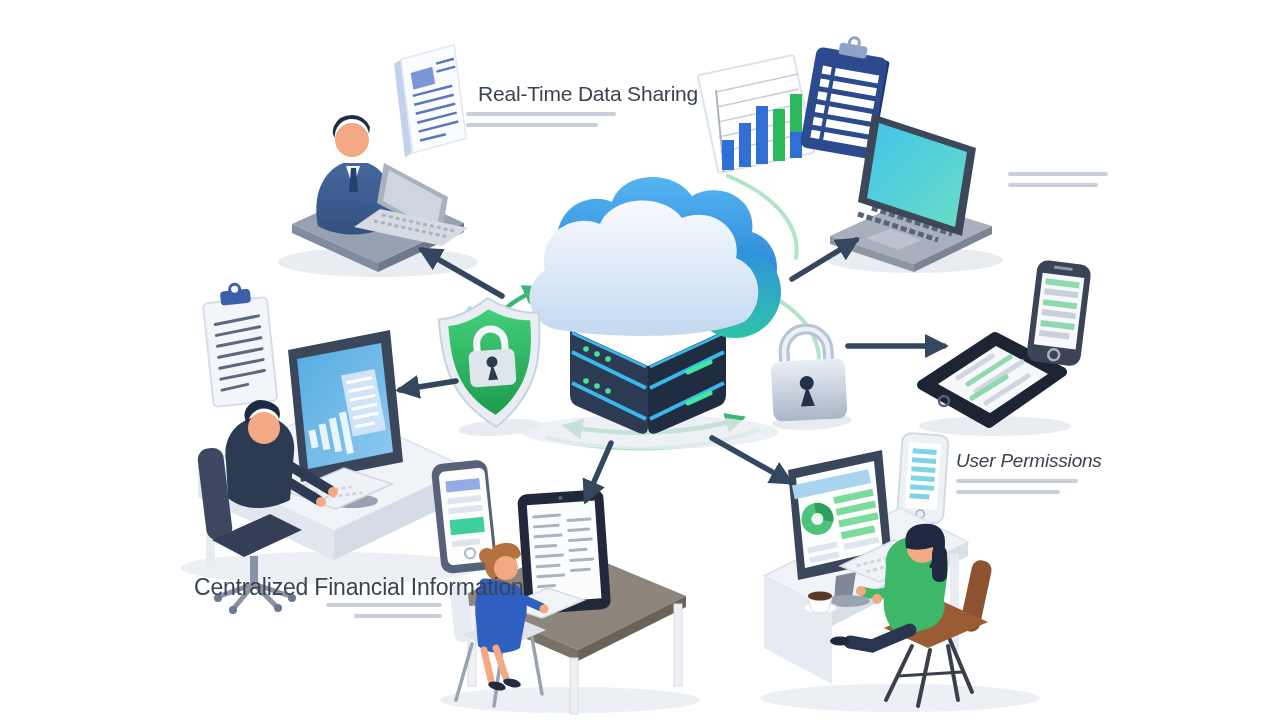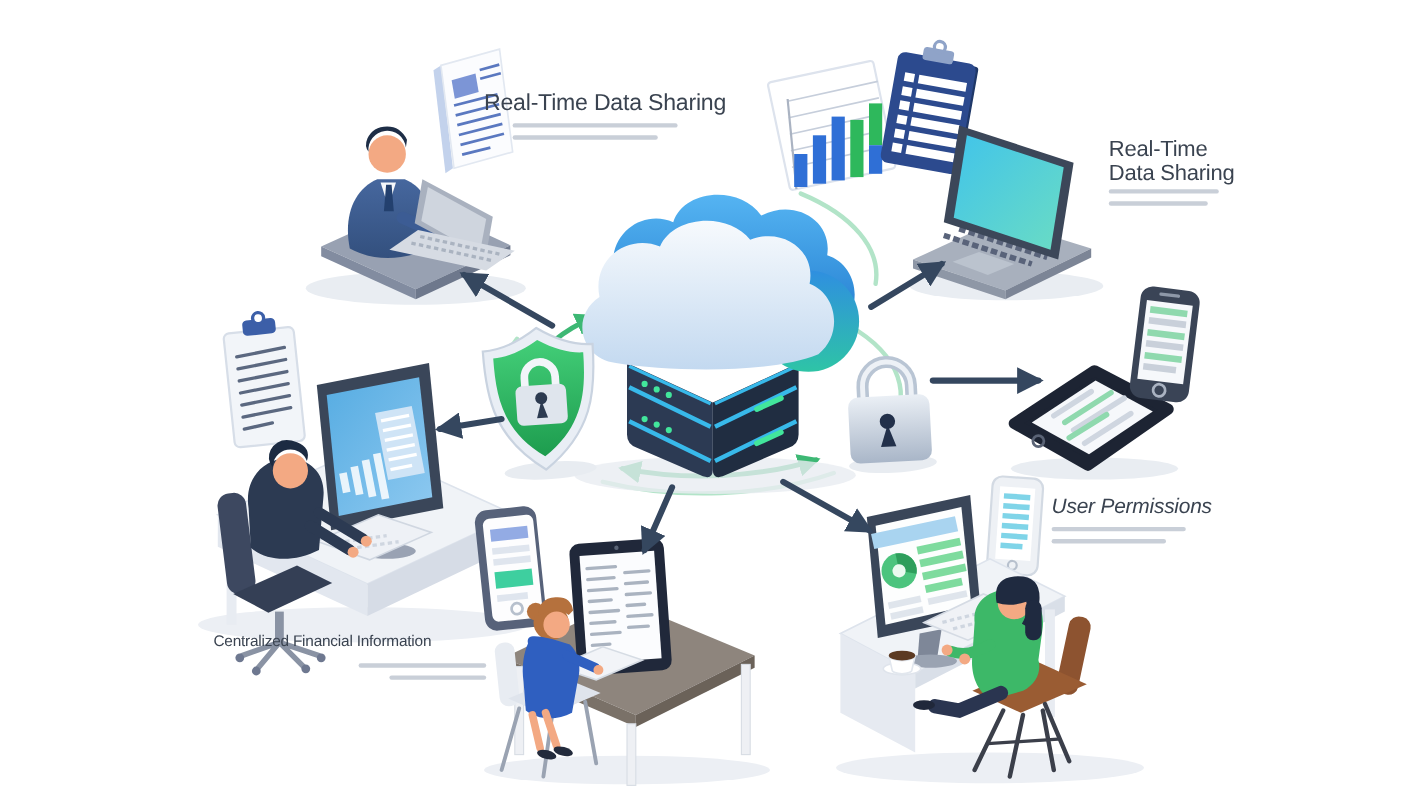--- a/index.html
+++ b/index.html
@@ -414,40 +414,36 @@
   <g stroke="#35475f" stroke-width="5.5" fill="none" stroke-linecap="round">
     <path d="M502,296 L422,250" marker-end="url(#mN)"></path>
     <path d="M456,381 L400,390" marker-end="url(#mN)"></path>
     <path d="M792,279 L856,240" marker-end="url(#mN)"></path>
     <path d="M848,346 L944,346" marker-end="url(#mN)"></path>
     <path d="M611,443 L586,500" marker-end="url(#mN)"></path>
     <path d="M712,438 L790,482" marker-end="url(#mN)"></path>
   </g>
 </svg>
 
-  <div class="lbl" style="left:440px;top:82px;font-size:21px;">Real-Time Data Sharing</div>
+  <div class="lbl" style="left:478px;top:82px;font-size:21px;">Real-Time Data Sharing</div>
   <div class="bars" style="left:466px;top:112px;">
     <div class="b" style="width:150px;"></div>
     <div class="b" style="width:132px;"></div>
   </div>
 
-  <div class="lbl" style="left:1008px;top:125px;font-size:20px;">
-    <div>Real-Time</div>
-    <div>Data Sharing</div>
-  </div>
   <div class="bars" style="left:1008px;top:172px;">
     <div class="b" style="width:100px;"></div>
     <div class="b" style="width:90px;"></div>
   </div>
 
   <div class="lbl" style="left:956px;top:450px;font-size:19px;font-style:italic;">User Permissions</div>
   <div class="bars" style="left:956px;top:479px;">
     <div class="b" style="width:122px;"></div>
     <div class="b" style="width:104px;"></div>
   </div>
 
-  <div class="lbl" style="left:194px;top:575px;font-size:14px;">Centralized Financial Information</div>
+  <div class="lbl" style="left:194px;top:575px;font-size:23px;">Centralized Financial Information</div>
   <div class="bars right" style="left:196px;top:603px;width:246px;">
     <div class="b" style="width:116px;"></div>
     <div class="b" style="width:88px;"></div>
   </div>
 
 </div>
 
 </body></html>

